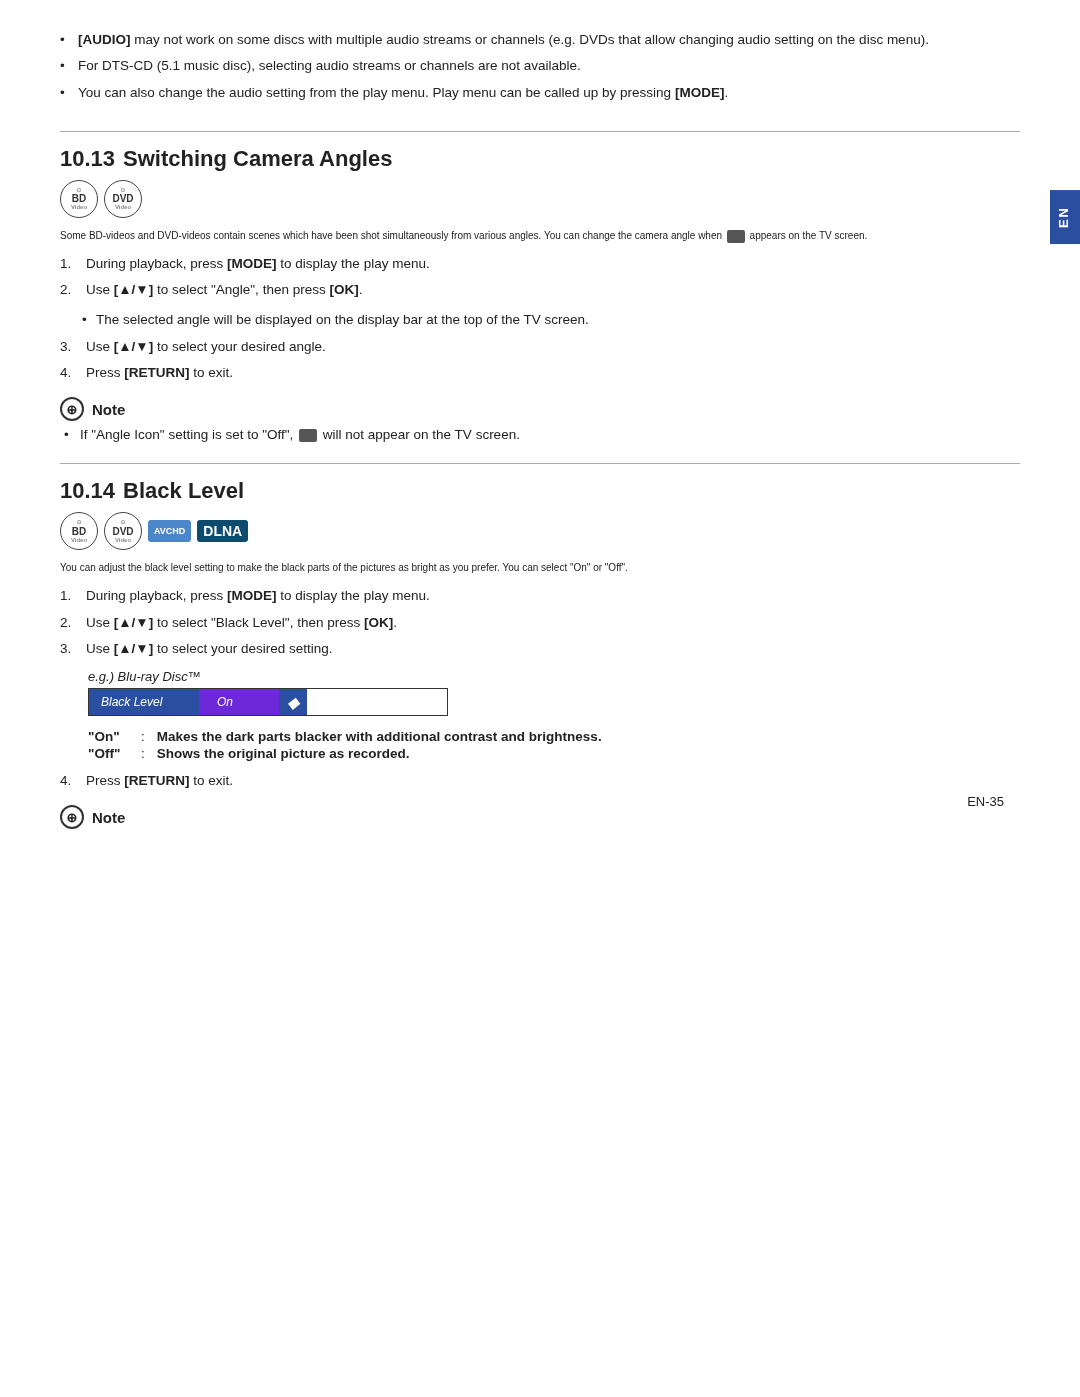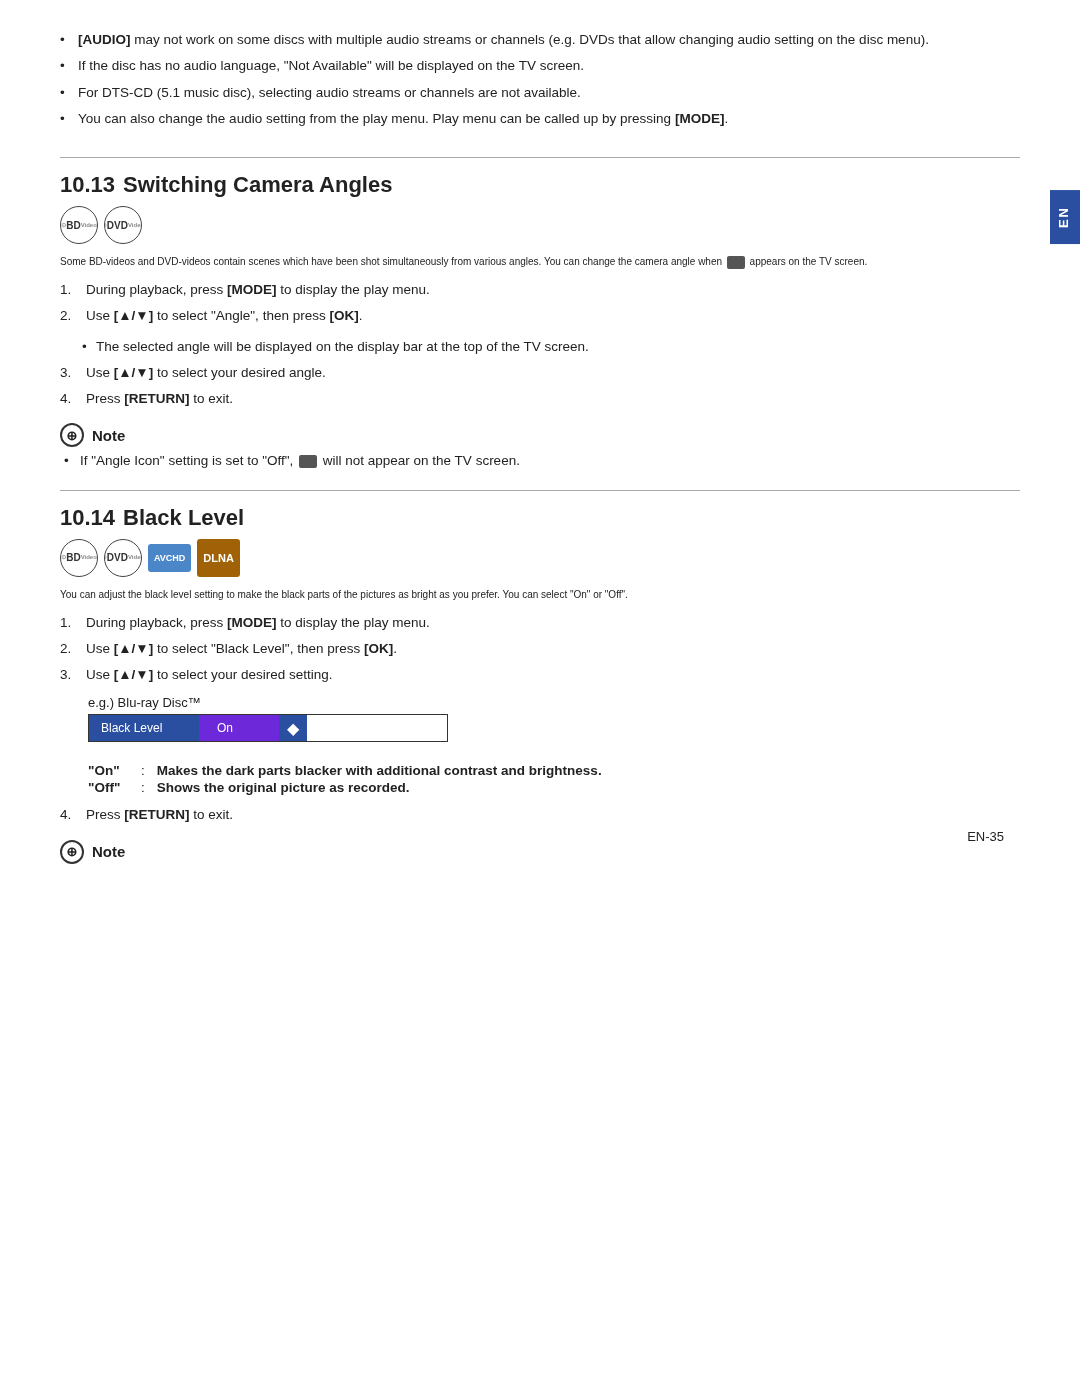--- a/index.html
+++ b/index.html
@@ -82,21 +82,21 @@
       background: #fff;
     }
     .badge-bd {
       border-color: #444;
     }
     .badge-dvd {
       border-color: #444;
     }
     .badge-inner {
       display: flex;
-      flex-direction: row;
+      flex-direction: column;
       align-items: center;
       line-height: 1.1;
       text-align: center;
     }
     .badge-label-top {
       font-size: 6px;
       color: #888;
     }
     .badge-label-main {
       font-size: 10px;
@@ -105,36 +105,36 @@
     }
     .badge-label-sub {
       font-size: 6px;
       color: #888;
     }
 
     .badge-avchd {
       border-radius: 4px;
       width: auto;
       padding: 2px 6px;
-      height: 28px;
+      height: 22px;
       font-size: 9px;
       font-weight: bold;
       background: #4a86c8;
       color: #fff;
       border: none;
       border-radius: 3px;
     }
     .badge-dlna {
       border-radius: 4px;
       width: auto;
       padding: 2px 6px;
-      height: 38px;
-      font-size: 11px;
-      font-weight: bold;
-      background: #a16207;
+      height: 22px;
+      font-size: 14px;
+      font-weight: bold;
+      background: #0c4a6e;
       color: #fff;
       border: none;
       border-radius: 3px;
     }
 
     .section-body {
       font-size: 10px;
       line-height: 1.6;
       margin-bottom: 10px;
     }
@@ -206,21 +206,22 @@
       margin-bottom: 4px;
     }
     .note-bullets li::before {
       content: '•';
       position: absolute;
       left: 0;
     }
 
     
     .bl-demo {
-      margin: 8px 0 21px 28px;
+      margin: 8px 0 13px 28px;
+      font-style: italic;
     }
     .bl-eg {
       font-size: 13px;
       margin-bottom: 4px;
     }
     .bl-bar {
       display: flex;
       align-items: stretch;
       width: 360px;
       height: 28px;
@@ -313,21 +314,20 @@
 </head>
 <body>
 
 <div class="page-wrapper">
 
   <div class="right-tab">EN</div>
 
   <div class="top-bullets">
     <ul>
       <li><span><strong>[AUDIO]</strong> may not work on some discs with multiple audio streams or channels (e.g. DVDs that allow changing audio setting on the disc menu).</span></li>
-      <li><span>If the disc has no audio language, "Not Available" will be displayed on the TV screen.</span></li>
       <li><span>For DTS-CD (5.1 music disc), selecting audio streams or channels are not available.</span></li>
       <li><span>You can also change the audio setting from the play menu. Play menu can be called up by pressing <strong>[MODE]</strong>.</span></li>
     </ul>
   </div>
 
   <hr class="section-divider">
 
   <div class="section-camera">
     <div class="section-heading">
       <span class="section-number">10.13</span>

